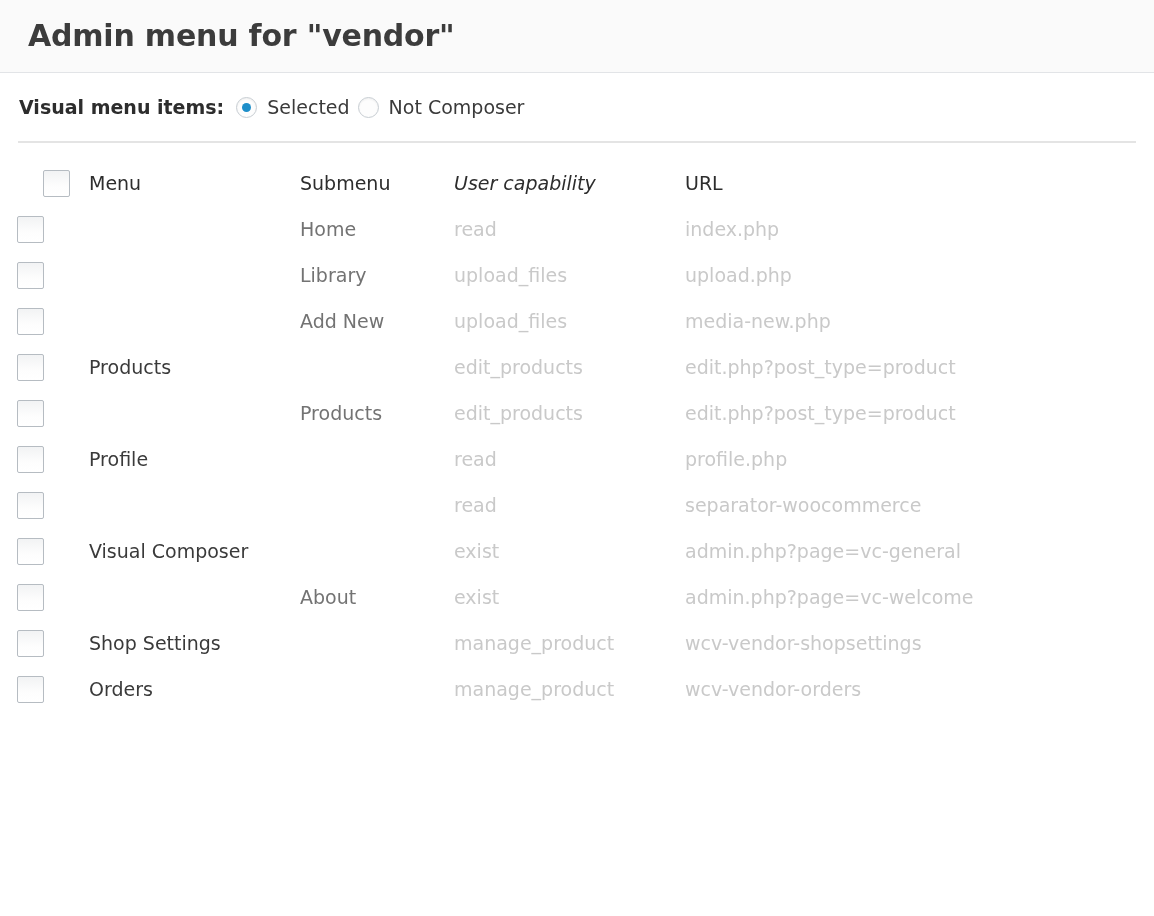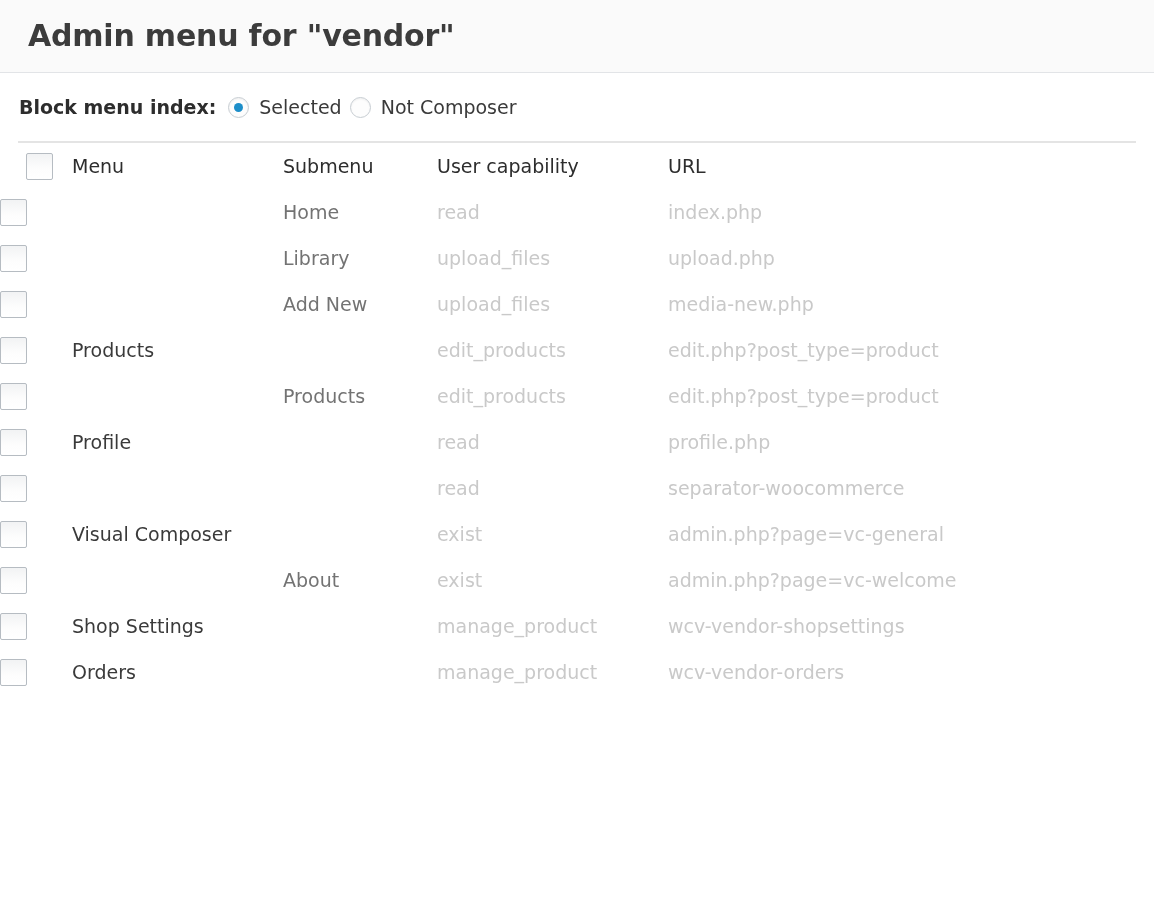--- a/index.html
+++ b/index.html
@@ -88,21 +88,21 @@
 
   
   .divider {
     height: 2px;
     background: #e4e4e4;
     margin: 0 18px 0 18px;
   }
 
   
   .table-wrap {
-    padding: 0;
+    padding: 17px;
   }
   table.menu-table {
     border-collapse: collapse;
     border-spacing: 0;
     width: 1154px;
     table-layout: fixed;
   }
   table.menu-table th,
   table.menu-table td {
     padding: 0;
@@ -123,21 +123,21 @@
   col.c-url   { width: 486px; }
 
   thead th {
     font-weight: 700;
     color: #2d2d2d;
     height: 48px;
     font-size: 19px;
   }
   th.h-menu  { text-align: center; padding-right: 36px; }
   th.h-sub   { text-align: center; padding-right: 10px; }
-  th.h-cap   { text-align: left; padding-left: 4px; }
+  th.h-cap   { text-align: left; padding-left: 4px; font-style: italic; }
   th.h-url   { text-align: center; padding-left: 62px; }
 
   td.cell-check { padding-left: 26px; }
   td.cell-menu  { padding-left: 0px; color: #3a3a3a; }
   td.cell-sub   { color: #737373; }
   td.cell-cap   { color: #c9c9c9; padding-left: 4px; }
   td.cell-url   { color: #c9c9c9; }
 
   .chk {
     width: 27px;
@@ -150,21 +150,21 @@
   }
 </style>
 </head>
 <body>
 
 <div class="titlebar">
   <h1>Admin menu for "vendor"</h1>
 </div>
 
 <div class="filterbar">
-  <span class="filter-label">Block menu index:</span>
+  <span class="filter-label">Visual menu items:</span>
   <div class="radio-group">
     <label class="radio-opt">
       <span class="radio checked">
           <span class="dot" style="background: rgb(29, 142, 201);"></span>
         </span>
       <span class="radio-text">Selected</span>
     </label>
     <label class="radio-opt">
       <span class="radio">
           <span class="dot"></span>

